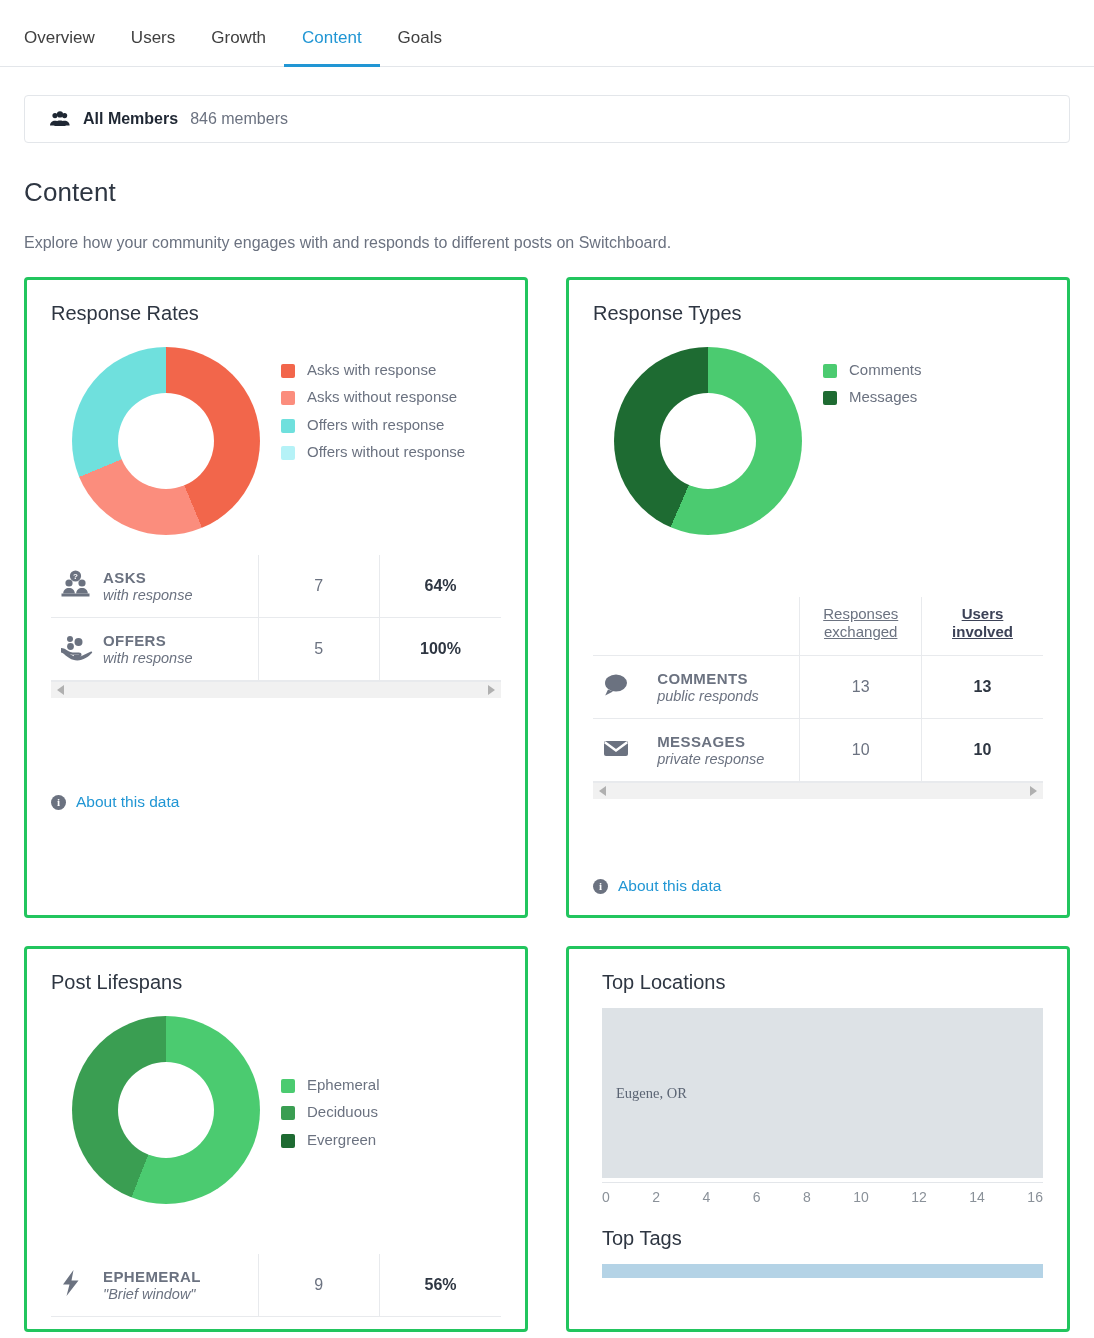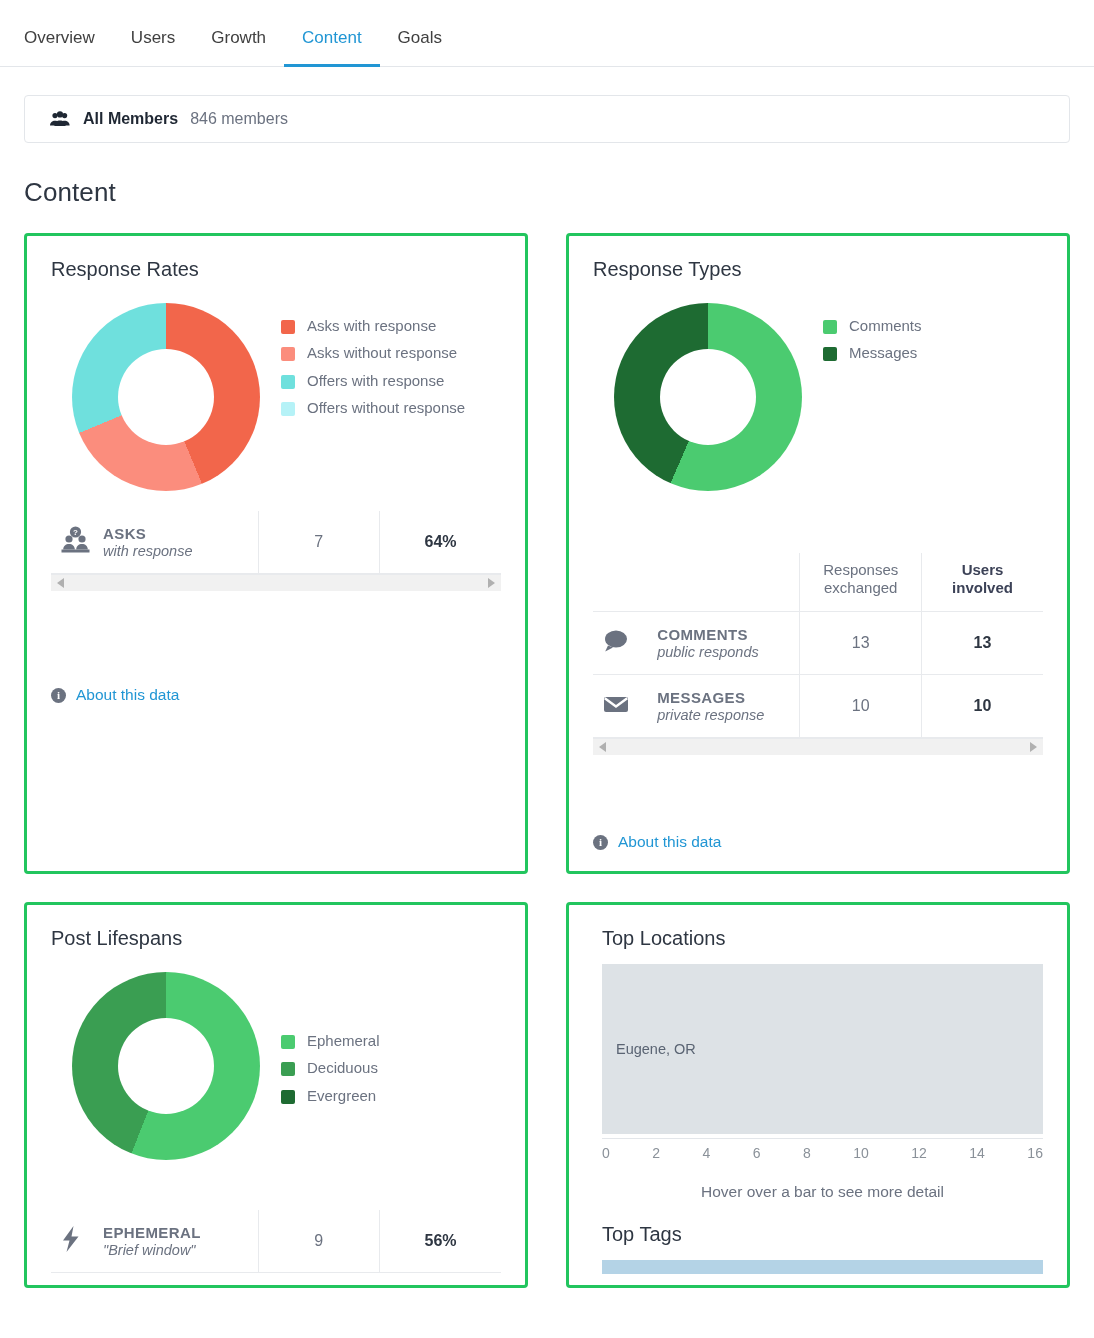--- a/index.html
+++ b/index.html
@@ -122,20 +122,21 @@
   .th-blank { width: 46%; }
   .stat-head th {
     font-size: 15px;
     font-weight: normal;
     color: #6b7280;
     padding: 8px 10px 14px 10px;
     text-align: center;
     vertical-align: bottom;
     line-height: 1.2;
     border-left: 1px solid #e8eaed;
+    text-decoration: underline;
   }
   .stat-head th.th-blank { border-left: none; }
   .stat-head th.bold-head { font-weight: bold; color: #3c4257; }
   .cell-icon {
     width: 52px;
     padding: 14px 0 14px 8px;
     text-align: left;
     vertical-align: middle;
   }
   .cell-name { padding: 14px 8px 14px 0; vertical-align: middle; margin-left: 42px; }
@@ -182,21 +183,21 @@
     background: #6b7280; color: #fff;
     font-size: 11px; font-weight: bold;
     display: inline-flex; align-items: center; justify-content: center;
     font-family: "Liberation Serif", serif;
     margin-right: 10px;
   }
   .about-link { font-size: 15.5px; color: #2196d4; text-decoration: none; cursor: pointer; }
 
   
   .bars { margin-top: 14px; }
-  .bar-row { position: relative; height: 170px; }
+  .bar-row { position: relative; height: 170px; font-family: Liberation Serif, serif; }
   .bar {
     background: #dde2e6;
     height: 100%;
     position: relative;
   }
   .bar-label {
     position: absolute;
     left: 14px; top: 50%;
     transform: translateY(-50%);
     font-size: 14.5px;
@@ -232,20 +233,21 @@
       <path d="M10.6 14.5c0-3 2.3-4.7 5-4.7s5 1.7 5 4.7z" fill="#1f2733"></path>
       <path d="M5.4 15c0-3.4 2.5-5.4 5.6-5.4s5.6 2 5.6 5.4z" fill="#1f2733"></path>
     </svg>
   </span>
   <span class="members-label">All Members</span>
   <span class="members-count">846 members</span>
 </div>
 
 <div class="page-head">
   <div class="page-title">Content</div>
+  <div class="page-sub">Explore how your community engages with and responds to different posts on Switchboard.</div>
 </div>
 
 <div class="grid">
 
   <div class="card">
     <div class="card-title">Response Rates</div>
 
     <div class="donut-row">
       <div class="donut-wrap">
         <div class="donut" style="width:188px;height:188px;border-radius:50%;
@@ -287,20 +289,37 @@
             <text x="16.5" y="9" font-size="8" font-weight="bold" fill="#fff" text-anchor="middle" font-family="Liberation Sans, sans-serif">?</text>
           </svg>
         </td>
         <td class="cell-name">
           <div class="name-main">ASKS</div>
           <div class="name-sub">with response</div>
         </td>
         <td class="cell-num">7</td>
         <td class="cell-num bold">64%</td>
       </tr>
+      <tr>
+        <td class="cell-icon">
+          <svg width="34" height="28" viewBox="0 0 34 28">
+            <circle cx="11" cy="6" r="3" fill="#6b7280"></circle>
+            <circle cx="19.5" cy="9" r="4" fill="#6b7280"></circle>
+            <circle cx="11.5" cy="13.5" r="3.4" fill="#6b7280"></circle>
+            <path d="M2 16c3 0 5 1.6 7 3.2 1.4 1.1 2.8 1.4 4.6 1.4h6.2c1 0 1.6.5 1.6 1.2s-.7 1.2-1.6 1.2h-5" fill="none" stroke="#6b7280" stroke-width="2.2"></path>
+            <path d="M2 16.5c4 0 7.4 3.5 11 5.8 3 1.9 6 2.2 9 .9l10-4.6c1-.5 1.6.7.9 1.5-3.2 3.6-8.6 7.4-14.6 7.4-6 0-9.9-3.4-13.3-6.4-1-.9-2-1.5-3-1.7z" fill="#6b7280"></path>
+          </svg>
+        </td>
+        <td class="cell-name">
+          <div class="name-main">OFFERS</div>
+          <div class="name-sub">with response</div>
+        </td>
+        <td class="cell-num">5</td>
+        <td class="cell-num bold">100%</td>
+      </tr>
     </tbody>
       </table>
     <div class="hscroll">
       <span class="arrow left"></span>
       <span class="arrow right"></span>
     </div>
 
     <div style="margin-top:95px;">
       <div class="about-row">
         <span class="info-badge">i</span>
@@ -444,20 +463,19 @@
         <span class="tick">0</span>
         <span class="tick">2</span>
         <span class="tick">4</span>
         <span class="tick">6</span>
         <span class="tick">8</span>
         <span class="tick">10</span>
         <span class="tick">12</span>
         <span class="tick">14</span>
         <span class="tick">16</span>
       </div>
-      <div class="hover-hint">Hover over a bar to see more detail</div>
     </div>
 
     <div class="card-title card-title-lower">Top Tags</div>
     <div class="tag-bar"></div>
   </div>
 
 </div>
 
 </body></html>

